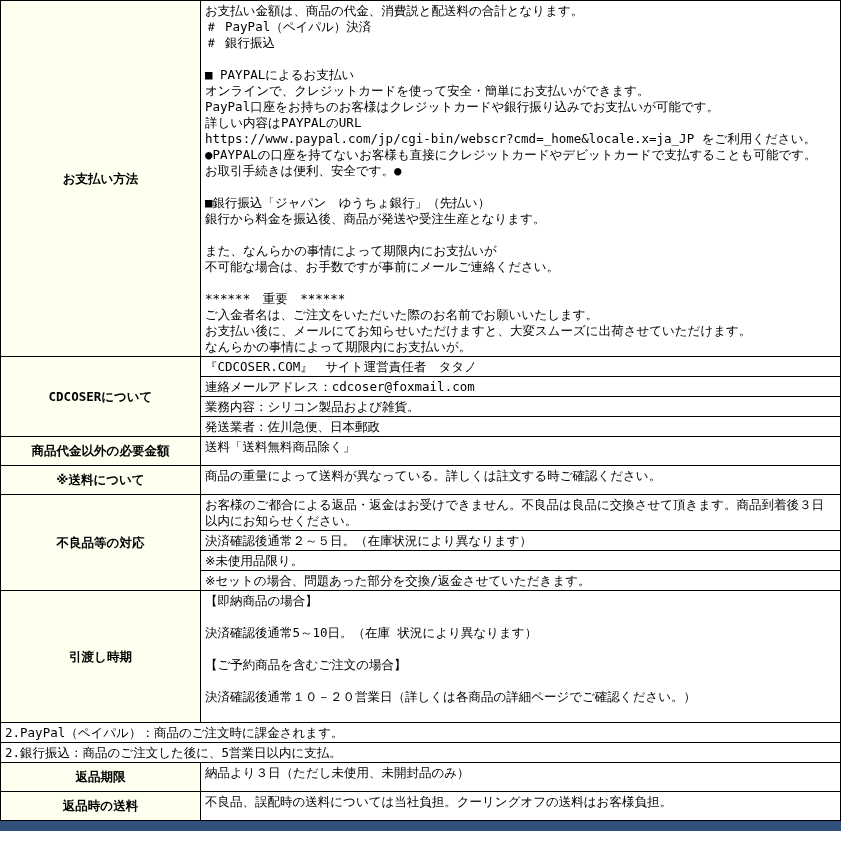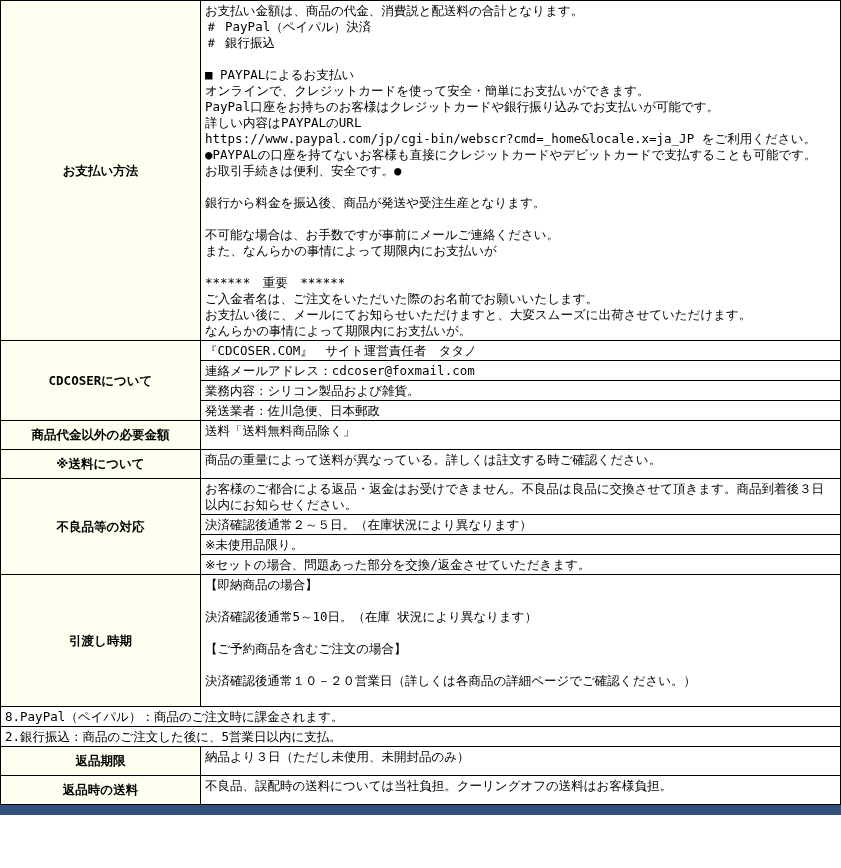--- a/index.html
+++ b/index.html
@@ -70,24 +70,25 @@
           <div class="line">＃ 銀行振込</div>
           <div class="line"></div>
           <div class="line">■ PAYPALによるお支払い</div>
           <div class="line">オンラインで、クレジットカードを使って安全・簡単にお支払いができます。</div>
           <div class="line">PayPal口座をお持ちのお客様はクレジットカードや銀行振り込みでお支払いが可能です。</div>
           <div class="line">詳しい内容はPAYPALのURL</div>
           <div class="line">https://www.paypal.com/jp/cgi-bin/webscr?cmd=_home&amp;locale.x=ja_JP をご利用ください。</div>
           <div class="line">●PAYPALの口座を持てないお客様も直接にクレジットカードやデビットカードで支払することも可能です。</div>
           <div class="line">お取引手続きは便利、安全です。●</div>
           <div class="line"></div>
+          <div class="line">■銀行振込「ジャパン　ゆうちょ銀行」（先払い）</div>
           <div class="line">銀行から料金を振込後、商品が発送や受注生産となります。</div>
           <div class="line"></div>
+          <div class="line">また、なんらかの事情によって期限内にお支払いが</div>
           <div class="line">不可能な場合は、お手数ですが事前にメールご連絡ください。</div>
-          <div class="line">また、なんらかの事情によって期限内にお支払いが</div>
           <div class="line"></div>
           <div class="line">******　重要　******</div>
           <div class="line">ご入金者名は、ご注文をいただいた際のお名前でお願いいたします。</div>
           <div class="line">お支払い後に、メールにてお知らせいただけますと、大変スムーズに出荷させていただけます。</div>
           <div class="line">なんらかの事情によって期限内にお支払いが。</div>
         </div>
       </div>
     </div>
     <div class="row">
       <div class="label-cell">CDCOSERについて</div>
@@ -150,21 +151,21 @@
           <div class="line">【ご予約商品を含むご注文の場合】</div>
           <div class="line"></div>
           <div class="line">決済確認後通常１０－２０営業日（詳しくは各商品の詳細ページでご確認ください。）</div>
           <div class="line"></div>
         </div>
       </div>
     </div>
     <div class="row">
       <div class="content-col">
         <div class="cell">
-          <div class="line">8.PayPal（ペイパル）：商品のご注文時に課金されます。</div>
+          <div class="line">2.PayPal（ペイパル）：商品のご注文時に課金されます。</div>
         </div>
         <div class="cell">
           <div class="line">2.銀行振込：商品のご注文した後に、5営業日以内に支払。</div>
         </div>
       </div>
     </div>
     <div class="row">
       <div class="label-cell">返品期限</div>
       <div class="content-col">
         <div class="cell">

